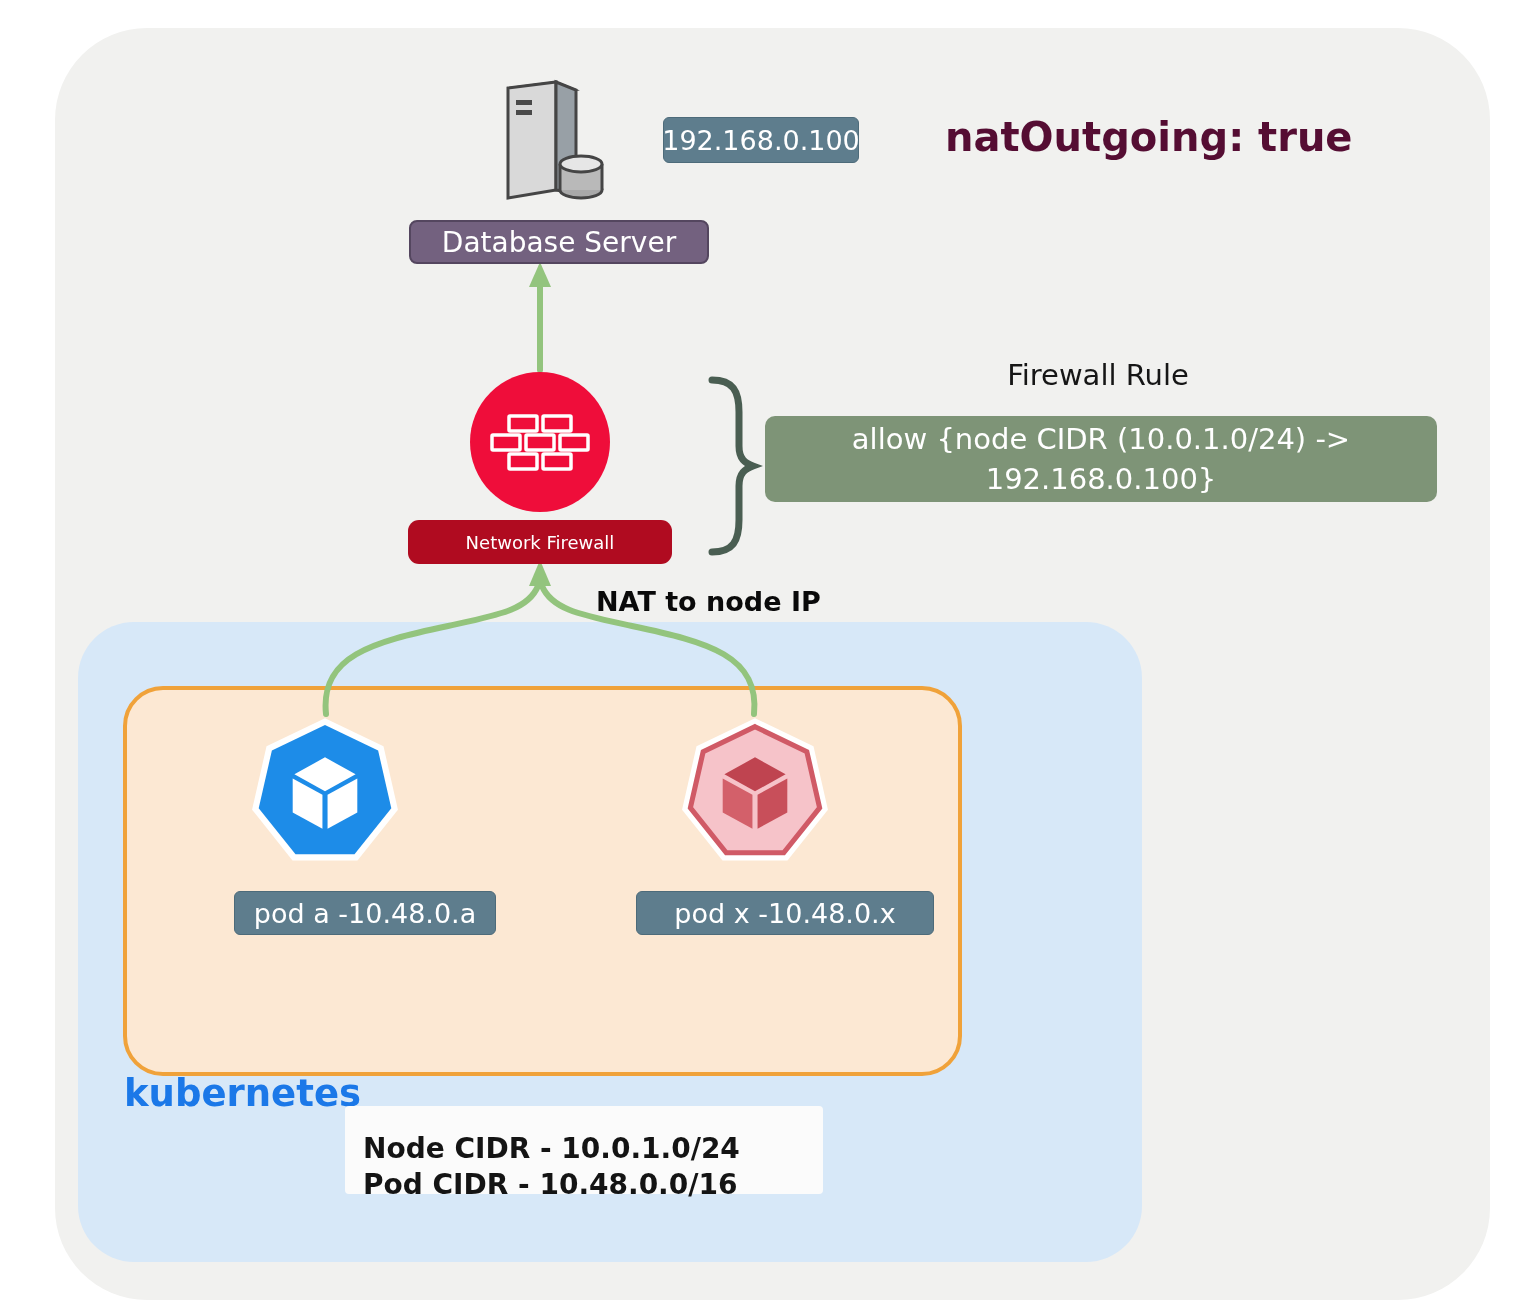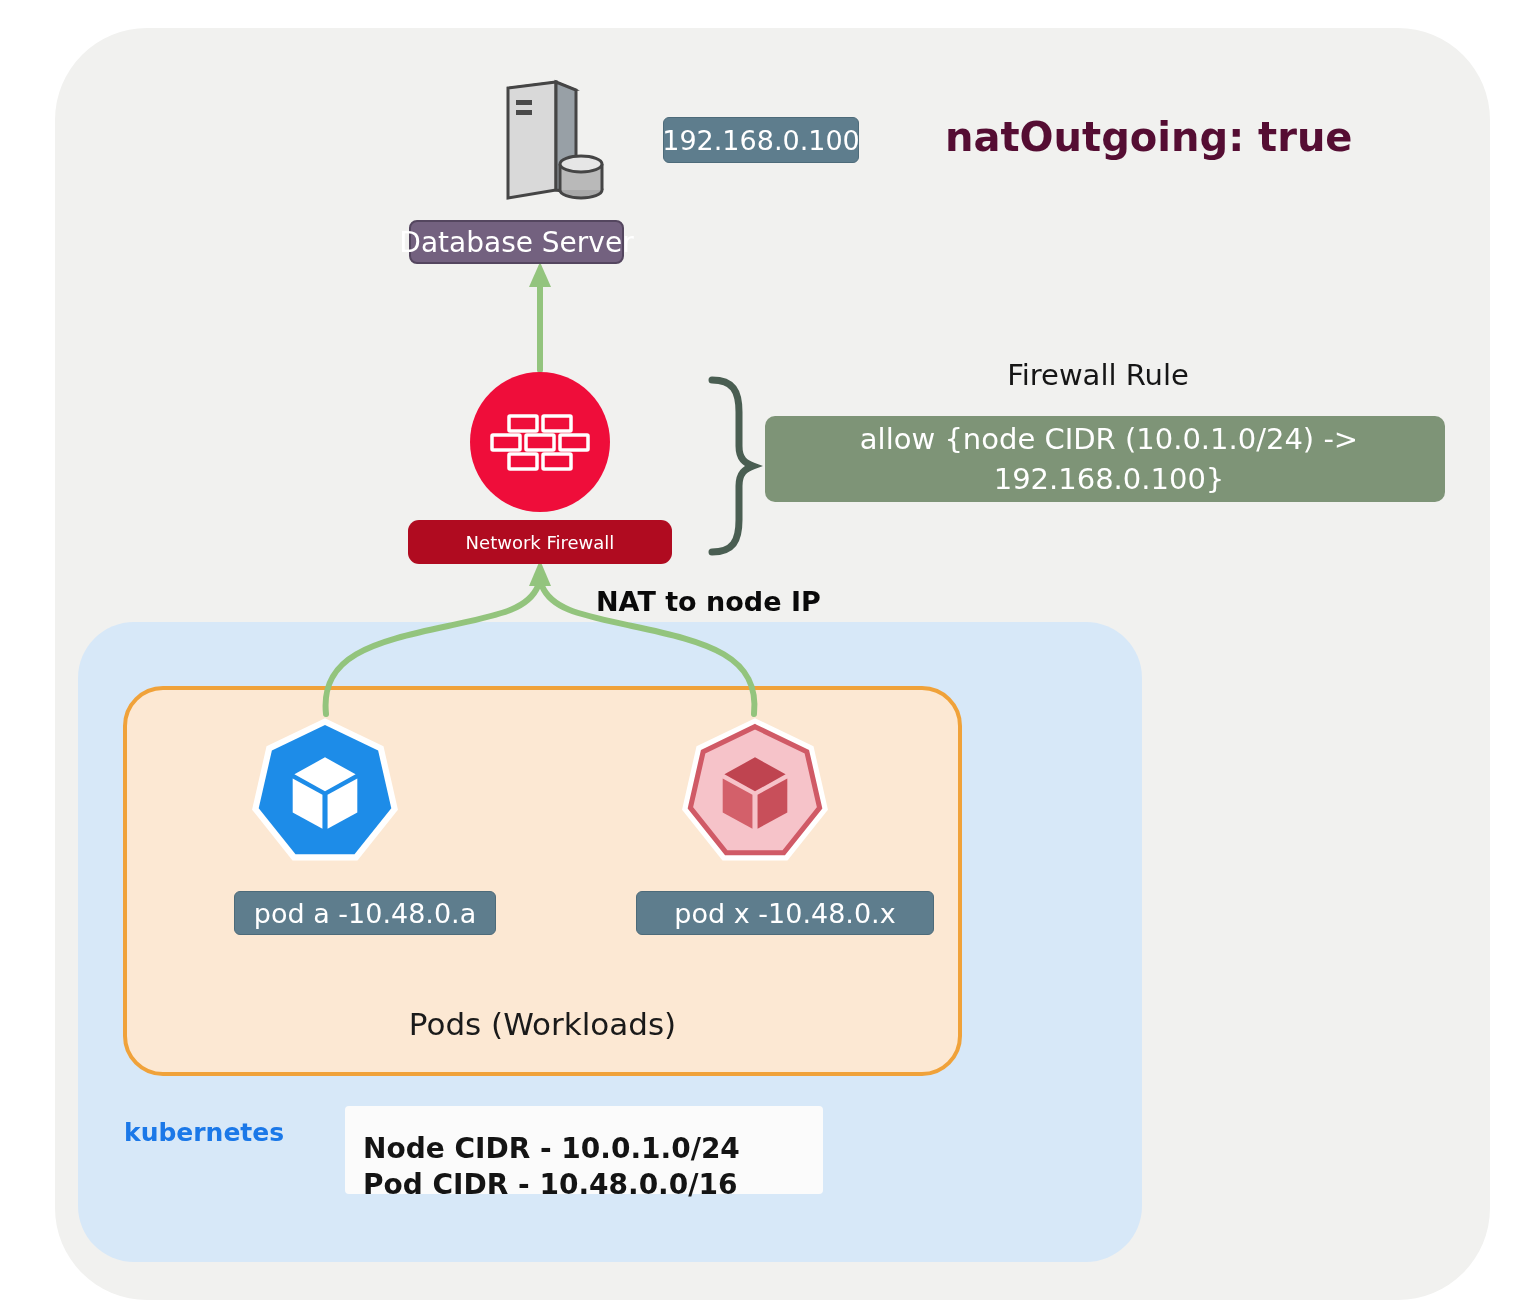--- a/index.html
+++ b/index.html
@@ -34,21 +34,21 @@
   }
   .badge-purple{
     background:var(--badge-purple,#73617f);
     border:2px solid #54465f;border-radius:8px;font-size:28px;
   }
   .badge-darkred{
     background:var(--firewall-badge-red,#b00b20);
     border-radius:11px;font-size:18px;
   }
   .ip-badge{left:643px;top:117px;width:196px;height:46px;}
-  .db-badge{left:409px;top:220px;width:215px;height:44px;}
+  .db-badge{left:409px;top:220px;width:300px;height:44px;}
   .fw-badge{left:408px;top:520px;width:264px;height:44px;}
   .pod-a-badge{left:214px;top:891px;width:262px;height:44px;}
   .pod-x-badge{left:616px;top:891px;width:298px;height:44px;}
   .nat-outgoing{
     left:945px;top:114px;font-size:40px;font-weight:bold;
     color:var(--maroon,#550d33);white-space:nowrap;z-index:4;
   }
   .server-icon{left:478px;top:74px;width:150px;height:140px;}
   .fw-circle{
     left:470px;top:372px;width:140px;height:140px;border-radius:50%;
@@ -58,35 +58,34 @@
   .rule-title{
     left:943px;top:358px;width:310px;text-align:center;
     font-size:29px;color:#161616;z-index:4;
   }
   .rule-badge{
     left:765px;top:416px;width:672px;height:86px;
     background:var(--rule-green,#7e9477);border-radius:10px;
     color:#ffffff;font-size:29px;line-height:40px;text-align:center;
     display:flex;flex-direction:column;align-items:center;justify-content:center;
     z-index:4;
-    padding-left:8px;
   }
   .nat-label{
     left:596px;top:586px;font-size:27px;font-weight:bold;color:#0a0a0a;
     white-space:nowrap;z-index:4;
   }
   .pod-icon{width:170px;height:170px;}
   .pod-a-icon{left:240px;top:708px;}
   .pod-x-icon{left:670px;top:708px;}
   .pods-label{
     left:123px;top:1006px;width:839px;text-align:center;
     font-size:31px;color:#1a1a1a;z-index:4;
   }
   .k8s-label{
-    left:124px;top:1118px;font-size:25px;font-weight:bold;
+    left:124px;top:1072px;font-size:37px;font-weight:bold;
     color:var(--kubernetes-blue,#1b78e8);white-space:nowrap;z-index:4;
   }
   .cidr-box{
     left:345px;top:1106px;width:478px;height:88px;
     background:#fbfbfb;border-radius:4px;box-sizing:border-box;
     padding:25px 18px;z-index:4;
   }
   .cidr-line{font-size:28px;font-weight:bold;color:#141414;line-height:36px;white-space:nowrap;}
 </style>
 </head>
@@ -189,21 +188,20 @@
     </g>
   </svg>
 
   <div class="abs badge badge-slate pod-a-badge">
     <span>pod a -10.48.0.a</span>
   </div>
   <div class="abs badge badge-slate pod-x-badge">
     <span>pod x -10.48.0.x</span>
   </div>
 
-  <div class="abs pods-label">Pods (Workloads)</div>
 
   <div class="abs k8s-label">kubernetes</div>
 
   <div class="abs cidr-box">
     <div class="cidr-line">Node CIDR - 10.0.1.0/24</div>
     <div class="cidr-line">Pod CIDR - 10.48.0.0/16</div>
   </div>
 
 </div>
 

